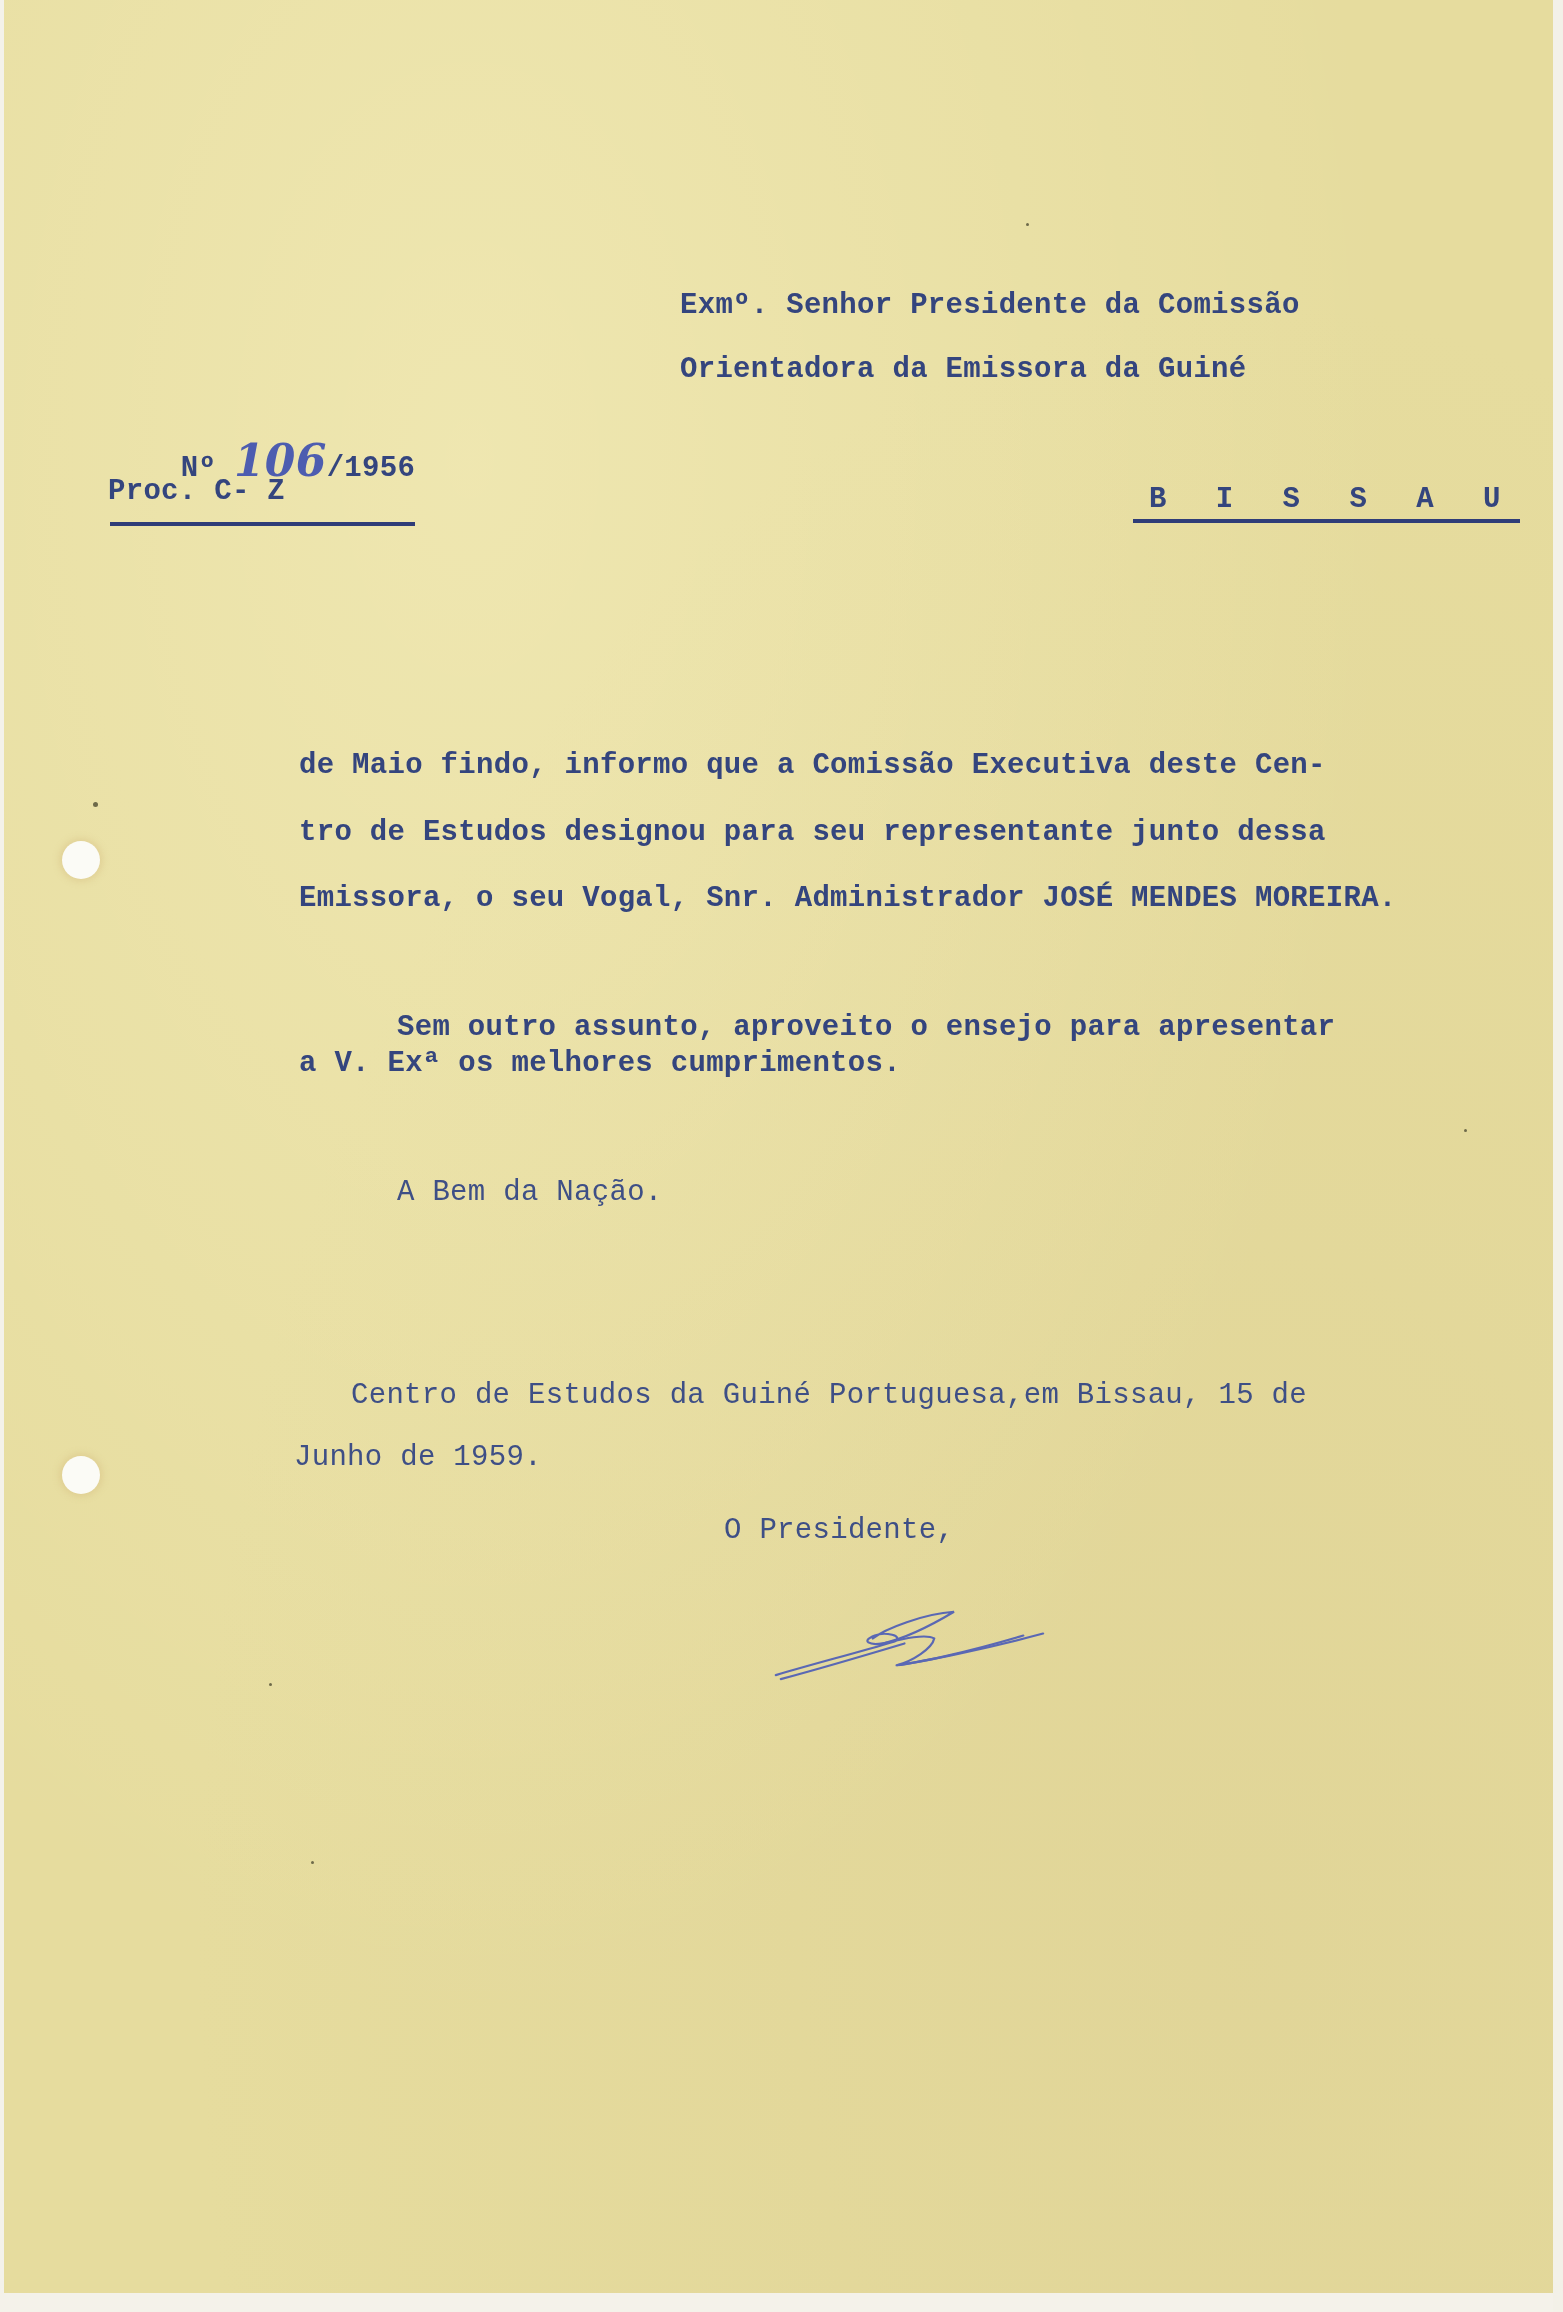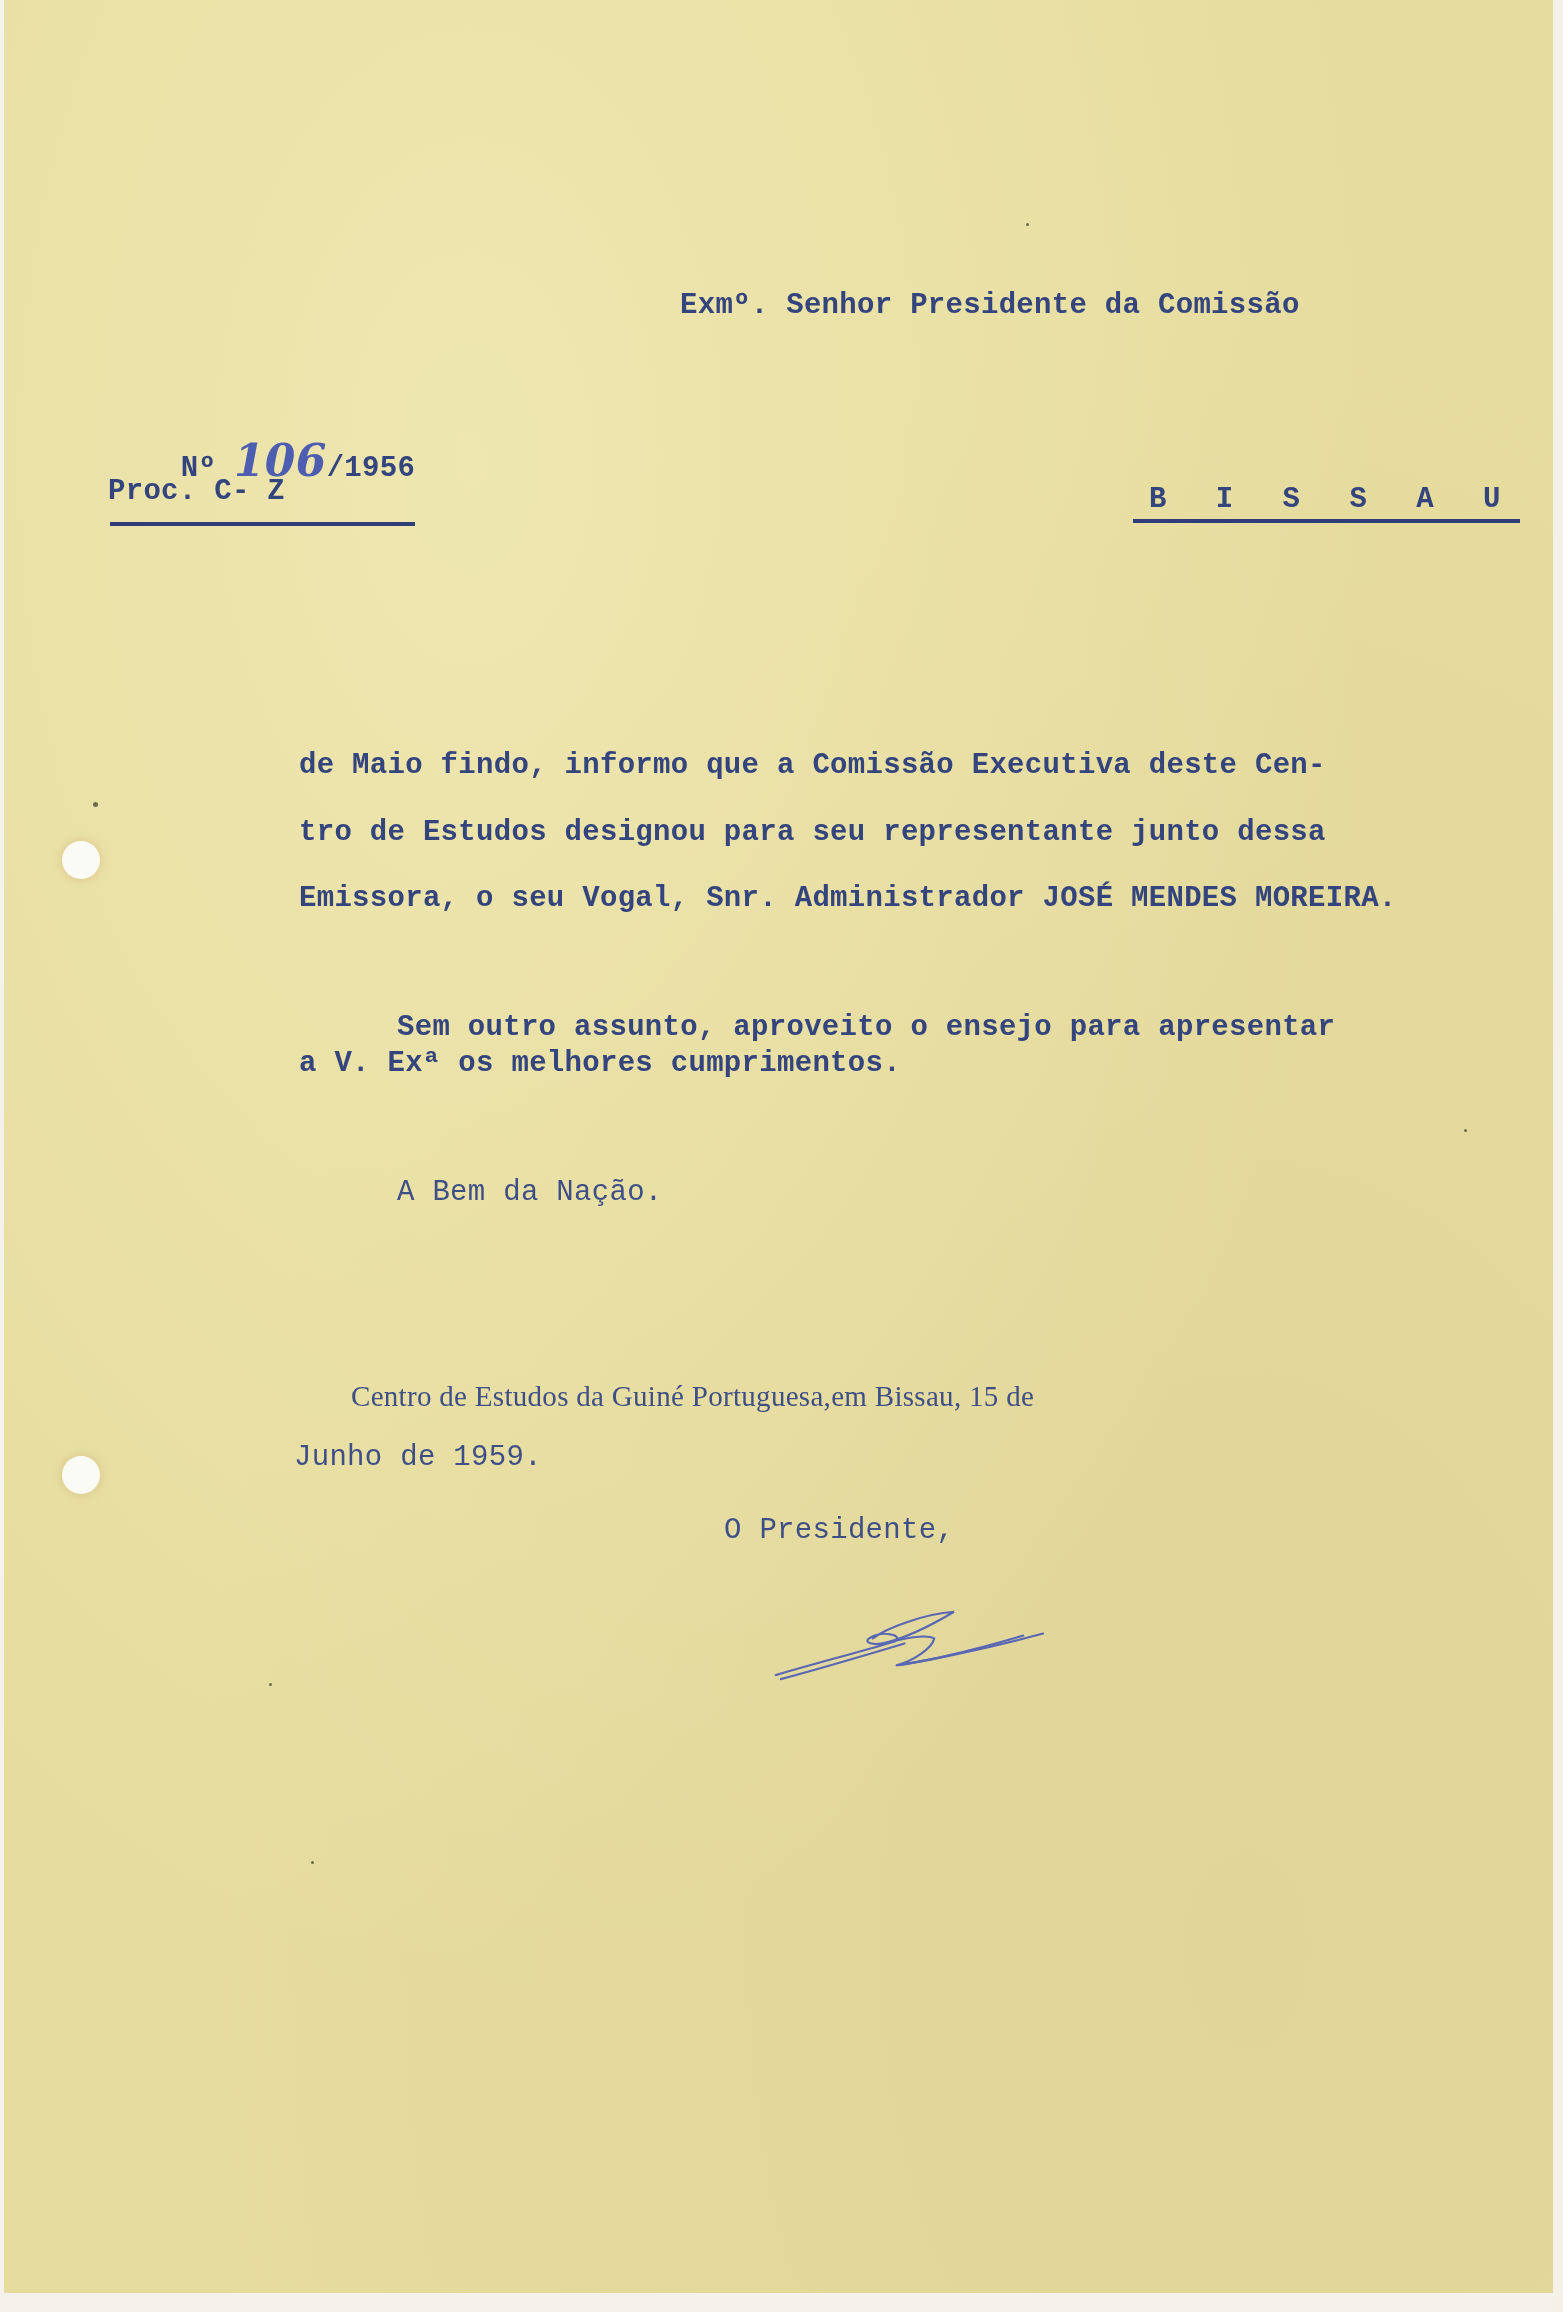--- a/index.html
+++ b/index.html
@@ -46,38 +46,39 @@
   <div class="hole" style="left:58px; top:841px;"></div>
   <div class="hole" style="left:58px; top:1456px;"></div>
 
   <div class="speck" style="left:89px; top:802px; width:5px; height:5px;"></div>
   <div class="speck" style="left:1022px; top:223px; width:3px; height:3px;"></div>
   <div class="speck" style="left:1460px; top:1129px; width:3px; height:3px;"></div>
   <div class="speck" style="left:265px; top:1683px; width:3px; height:3px;"></div>
   <div class="speck" style="left:307px; top:1861px; width:3px; height:3px;"></div>
 
   <p class="tw bold" style="left:676px; top:289px;">Exmº. Senhor Presidente da Comissão</p>
+  <p class="tw bold" style="left:676px; top:353px;">Orientadora da Emissora da Guiné</p>
 
   <div class="tw bold ul" style="left:106px; top:410px;">
     <span>Nº </span><span class="hand">106</span><span>/1956</span>
   </div>
   <p class="tw bold" style="left:104px; top:475px;">Proc. C- Z</p>
 
   <p class="tw bold spaced ul" style="left:1129px; top:483px; padding-left:16px; padding-right:4px;">B I S S A U</p>
 
   <p class="tw bold" style="left:295px; top:749px;">de Maio findo, informo que a Comissão Executiva deste Cen-</p>
   <p class="tw bold" style="left:295px; top:816px;">tro de Estudos designou para seu representante junto dessa</p>
   <p class="tw bold" style="left:295px; top:882px;">Emissora, o seu Vogal, Snr. Administrador JOSÉ MENDES MOREIRA.</p>
 
   <p class="tw bold" style="left:393px; top:983px;margin-top:28px;">Sem outro assunto, aproveito o ensejo para apresentar</p>
   <p class="tw bold" style="left:295px; top:1047px;">a V. Exª os melhores cumprimentos.</p>
 
   <p class="tw" style="left:393px; top:1176px;">A Bem da Nação.</p>
 
-  <p class="tw" style="left:347px; top:1379px;font-family:Liberation Serif, serif;">Centro de Estudos da Guiné Portuguesa,em Bissau, 15 de</p>
+  <p class="tw" style="left:347px; top:1379px;">Centro de Estudos da Guiné Portuguesa,em Bissau, 15 de</p>
   <p class="tw" style="left:290px; top:1441px;">Junho de 1959.</p>
   <p class="tw" style="left:720px; top:1514px;">O Presidente,</p>
 
   <svg class="sig" viewBox="0 0 300 110" fill="none" stroke="#5a68b4" stroke-width="2.2" stroke-linecap="round">
     <path d="M20 92 C60 80, 100 70, 140 58 C150 52, 130 48, 120 52 C105 58, 115 62, 128 60 C155 54, 180 40, 200 28 C170 30, 130 45, 118 55"></path>
     <path d="M25 96 C70 84, 110 72, 150 60"></path>
     <path d="M128 60 C150 55, 172 50, 180 55 C178 65, 158 78, 142 82 C160 80, 210 70, 270 52"></path>
     <path d="M142 82 C170 78, 230 66, 290 50"></path>
   </svg>
 </div>

